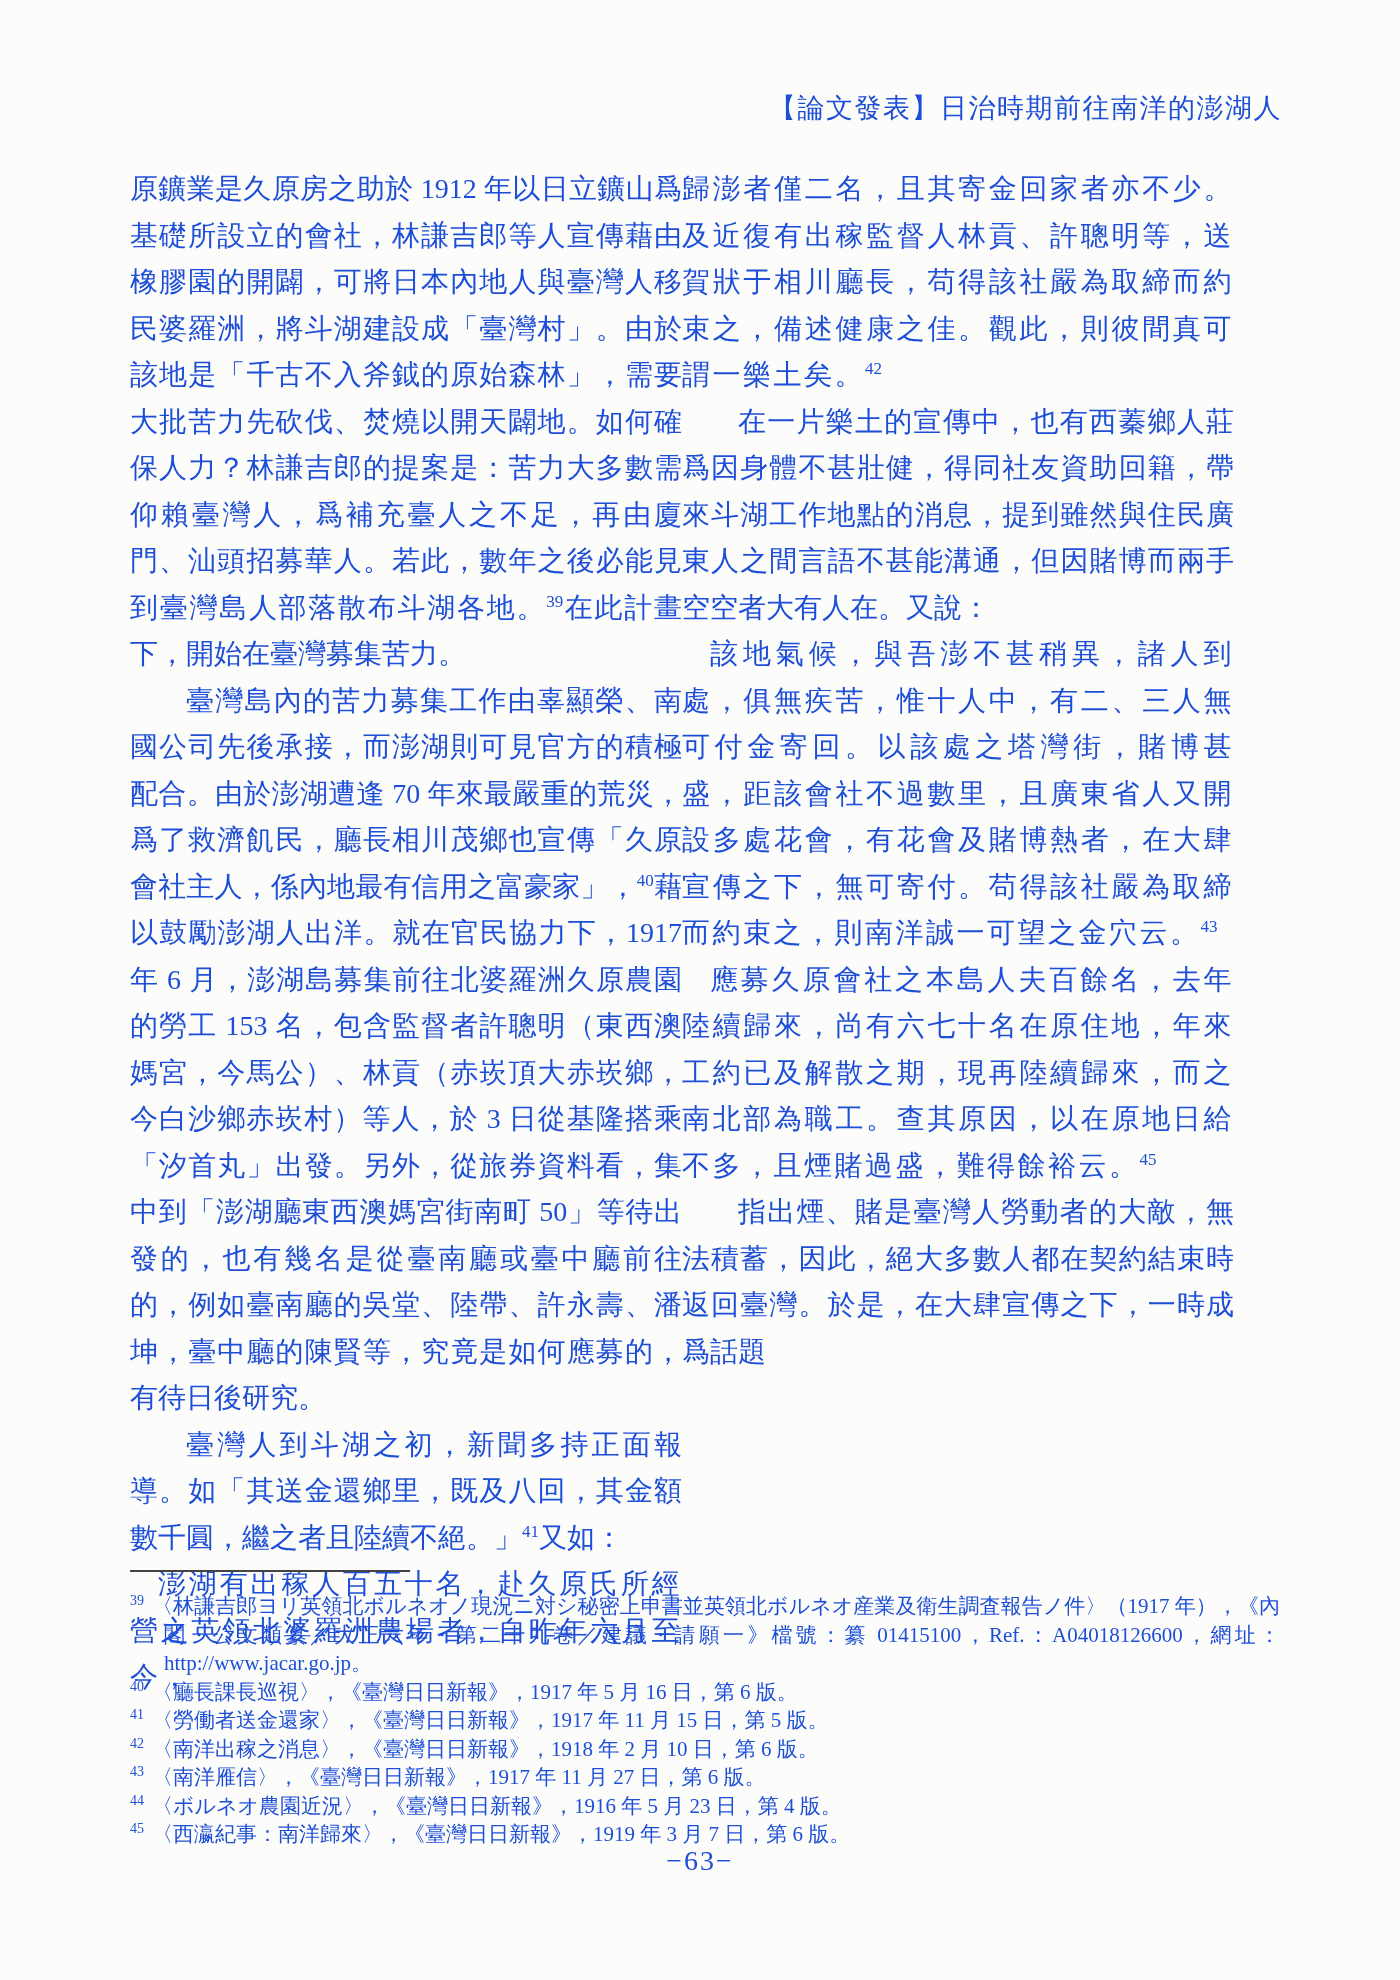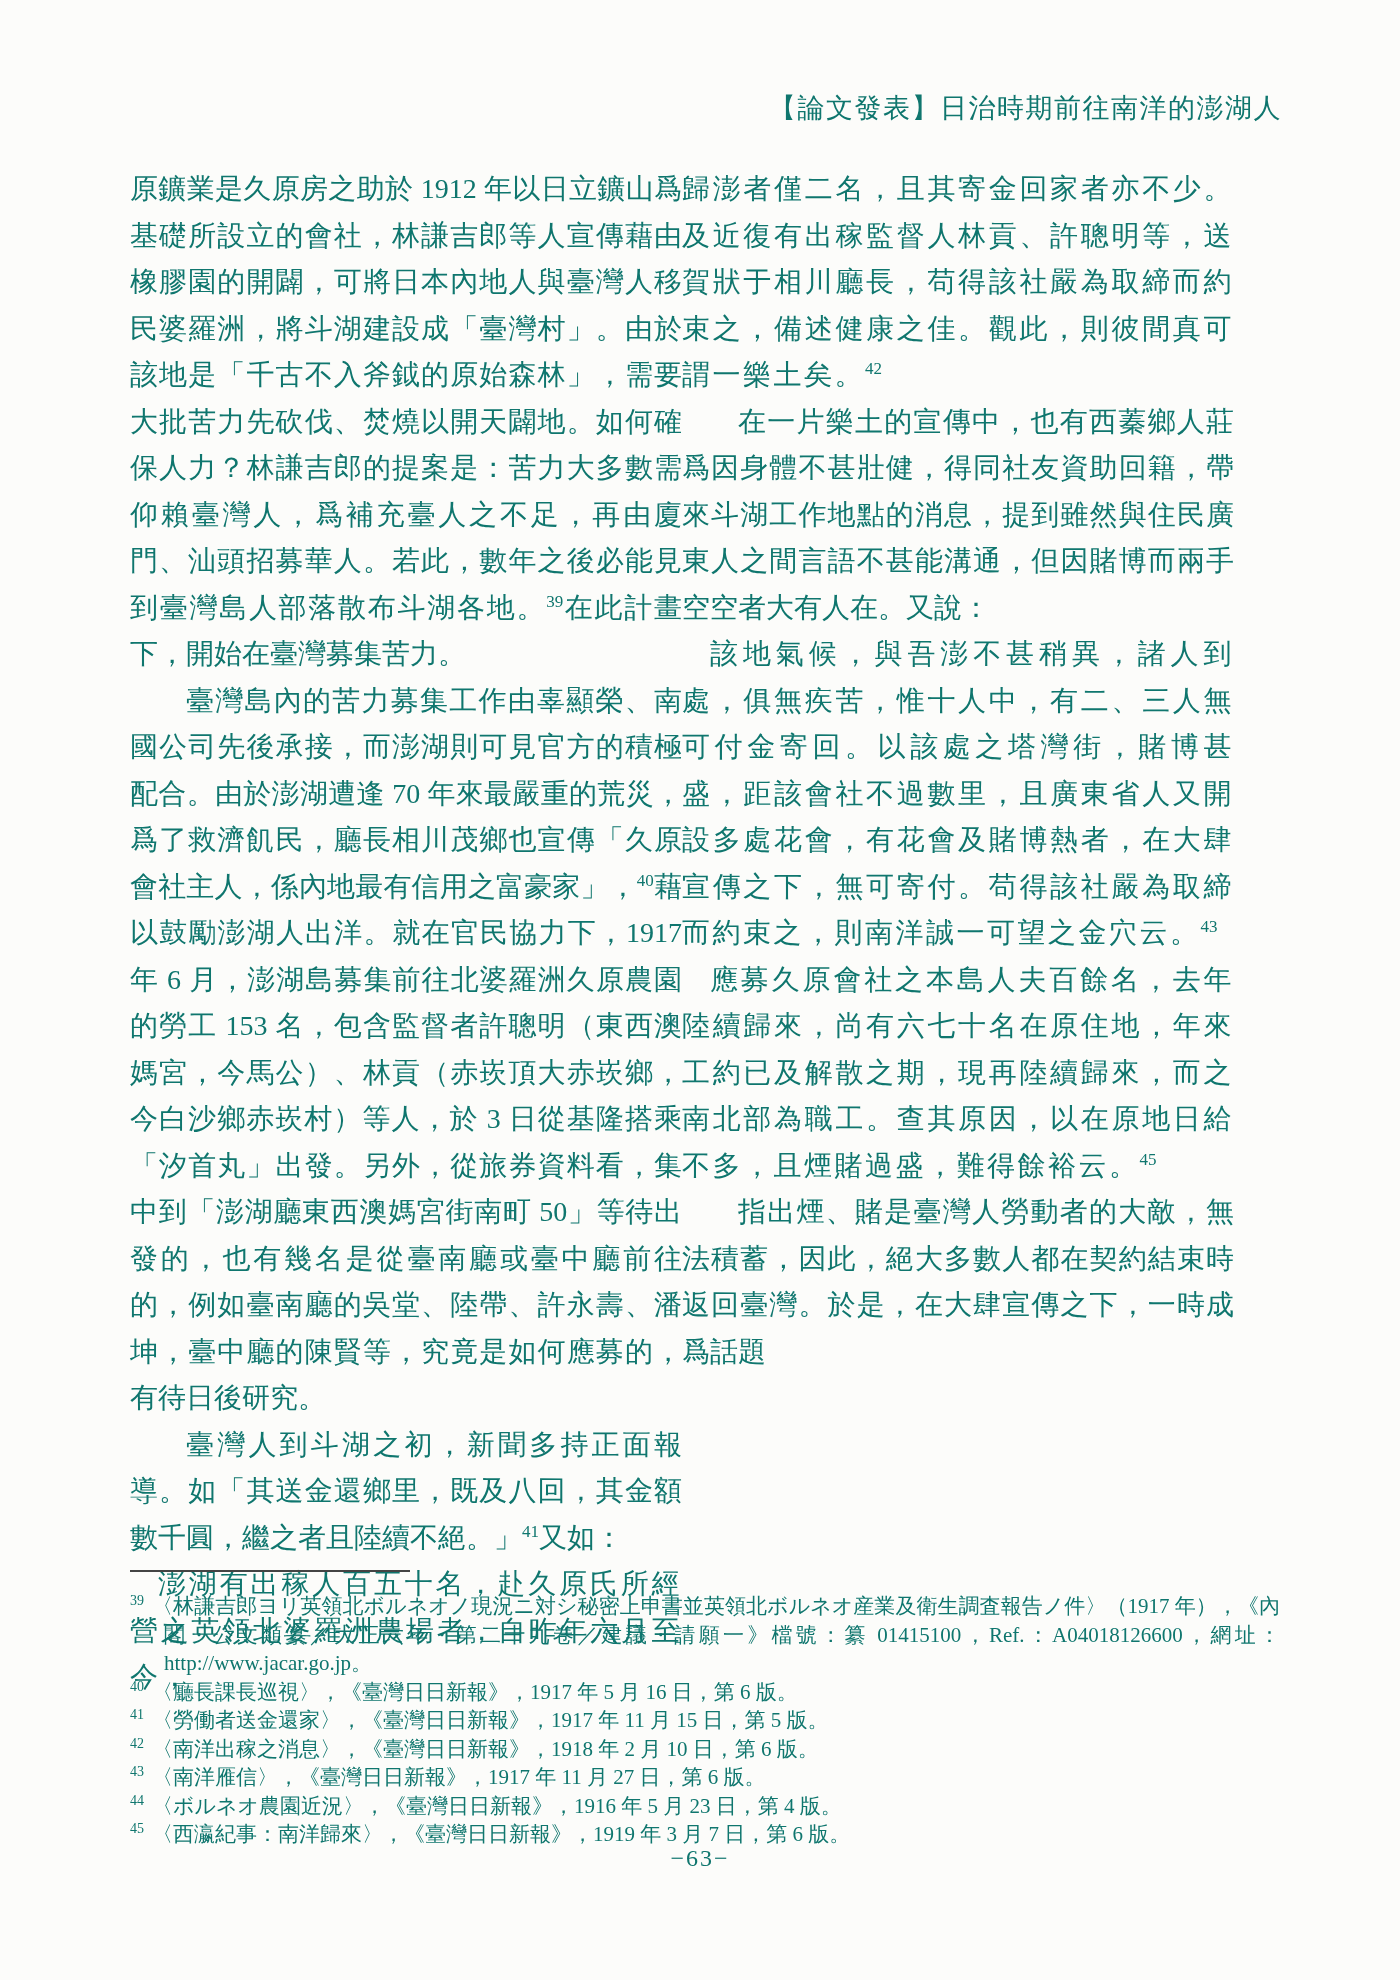--- a/index.html
+++ b/index.html
@@ -3,21 +3,21 @@
 <meta charset="utf-8">
 <style>
   html,body{margin:0;padding:0;}
   body{background:#e8e8e8;}
   .page{
     position:relative;
     width:1400px;height:1980px;
     margin:0 auto;
     background:#fcfcfa;
     font-family:"Liberation Serif","DejaVu Serif",serif;
-    color:#0f766e;
+    color:#1d4ed8;
     overflow:hidden;
   }
   .running-head{
     position:absolute;top:90px;left:130px;right:118px;
     text-align:right;
     font-size:27px;letter-spacing:1.5px;
     white-space:nowrap;
   }
   .columns{
     position:absolute;top:166px;left:130px;width:1142px;
@@ -63,21 +63,21 @@
   }
   .footnote sup{
     font-size:14px;
     vertical-align:super;
     line-height:0;
     margin-right:8px;
   }
   .page-number{
     position:absolute;top:1845px;left:0;width:100%;
     text-align:center;
-    font-size:24px;letter-spacing:2px;
+    font-size:28px;letter-spacing:2px;
   }
 </style>
 </head>
 <body>
 
 <div class="page">
 
   <div class="running-head">
     <span>【論文發表】日治時期前往南洋的澎湖人</span>
   </div>

